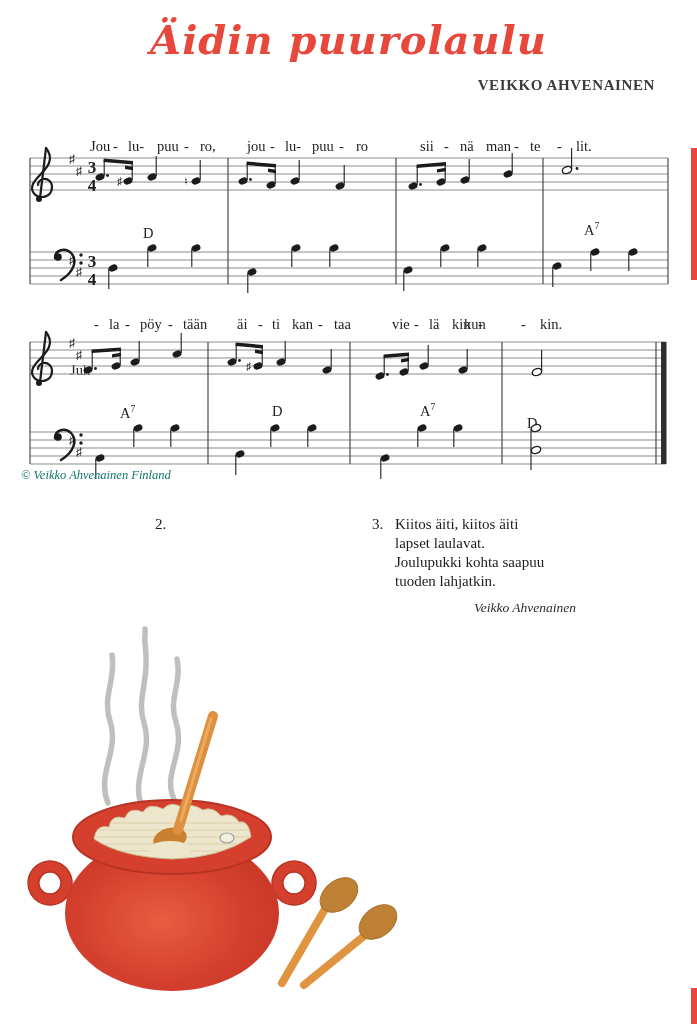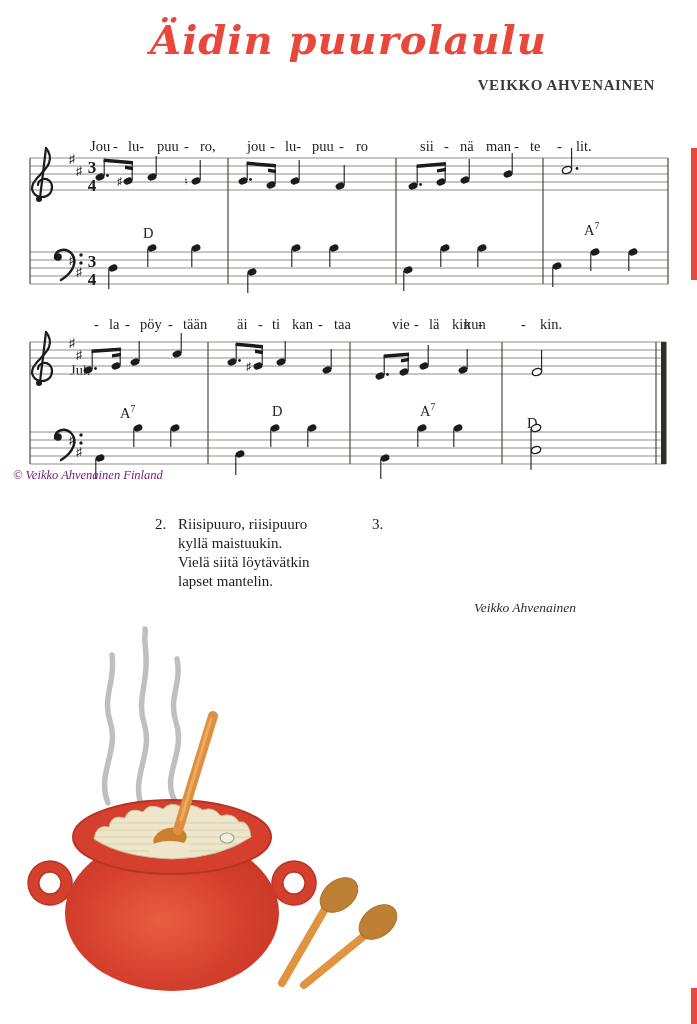--- a/index.html
+++ b/index.html
@@ -9,21 +9,21 @@
          font-family:"DejaVu Serif","Liberation Serif",serif;font-style:italic;font-weight:700;
          font-size:40px;letter-spacing:1px;color:#e8473c;}
   .composer{position:absolute;top:77px;right:42px;font-weight:700;font-size:15px;
             color:#3b3b3b;letter-spacing:.6px;}
   .lyrics-row{position:absolute;left:0;width:697px;height:18px;font-size:14.5px;color:#1c1c1c;}
   .lyrics-row span{position:absolute;top:0;white-space:nowrap;}
   .chord-layer span.chord{position:absolute;font-size:14.5px;color:#222;}
   .chord sup{font-size:9.5px;}
   .system{position:absolute;left:25px;}
   #sys1{top:145px;} #sys2{top:330px;}
-  .copyright{position:absolute;left:13px;top:468px;font-style:italic;font-size:12.5px;color:#701a75;}
+  .copyright{position:absolute;left:21px;top:468px;font-style:italic;font-size:12.5px;color:#0f766e;}
   .verse{position:absolute;top:515px;font-size:15px;line-height:19px;color:#1c1c1c;}
   .verse .vnum{position:absolute;left:0;top:0;}
   .verse .vlines{margin-left:23px;}
   .attribution{position:absolute;left:474px;top:600px;font-style:italic;font-size:13.5px;color:#2b2b2b;}
   #illustration{position:absolute;left:20px;top:625px;}
   .edge-strip{position:absolute;right:0;width:6px;background:#e8473c;}
   #edge1{top:148px;height:132px;} #edge2{top:988px;height:36px;}
   svg text{font-family:"Liberation Serif","DejaVu Serif",serif;}
   .tsig{font-weight:700;font-size:17px;}
   .acc{font-size:12px;} .acc2{font-size:11px;}
@@ -335,30 +335,30 @@
         <line x1="428.8" y1="99" x2="428.8" y2="117"></line>
       <line x1="506" y1="99" x2="506" y2="140"></line>
     </g>
   </g>
 </svg>
 
 <div class="copyright">© Veikko Ahvenainen Finland</div>
 
 <div class="verse" style="left:155px">
   <span class="vnum">2.</span>
-  <div class="vlines">
-
-  <div>Riisipuuro, riisipuuro</div>
-      <div>kyllä maistuukin.</div>
-      <div>Vielä siitä löytävätkin</div>
-      <div>lapset mantelin.</div>
-    </div>
 </div>
 <div class="verse" style="left:372px">
   <span class="vnum">3.</span>
+  <div class="vlines">
+
+  <div>Kiitos äiti, kiitos äiti</div>
+      <div>lapset laulavat.</div>
+      <div>Joulupukki kohta saapuu</div>
+      <div>tuoden lahjatkin.</div>
+    </div>
 </div>
 <div class="attribution">Veikko Ahvenainen</div>
 
 <svg id="illustration" width="420" height="395" viewBox="0 0 420 395">
   <defs>
     <radialGradient id="potg" cx="45%" cy="55%" r="70%">
       <stop offset="0%" stop-color="#e85d42"></stop>
         <stop offset="55%" stop-color="#d5402e"></stop>
         <stop offset="100%" stop-color="#c23323"></stop>
     </radialGradient>

